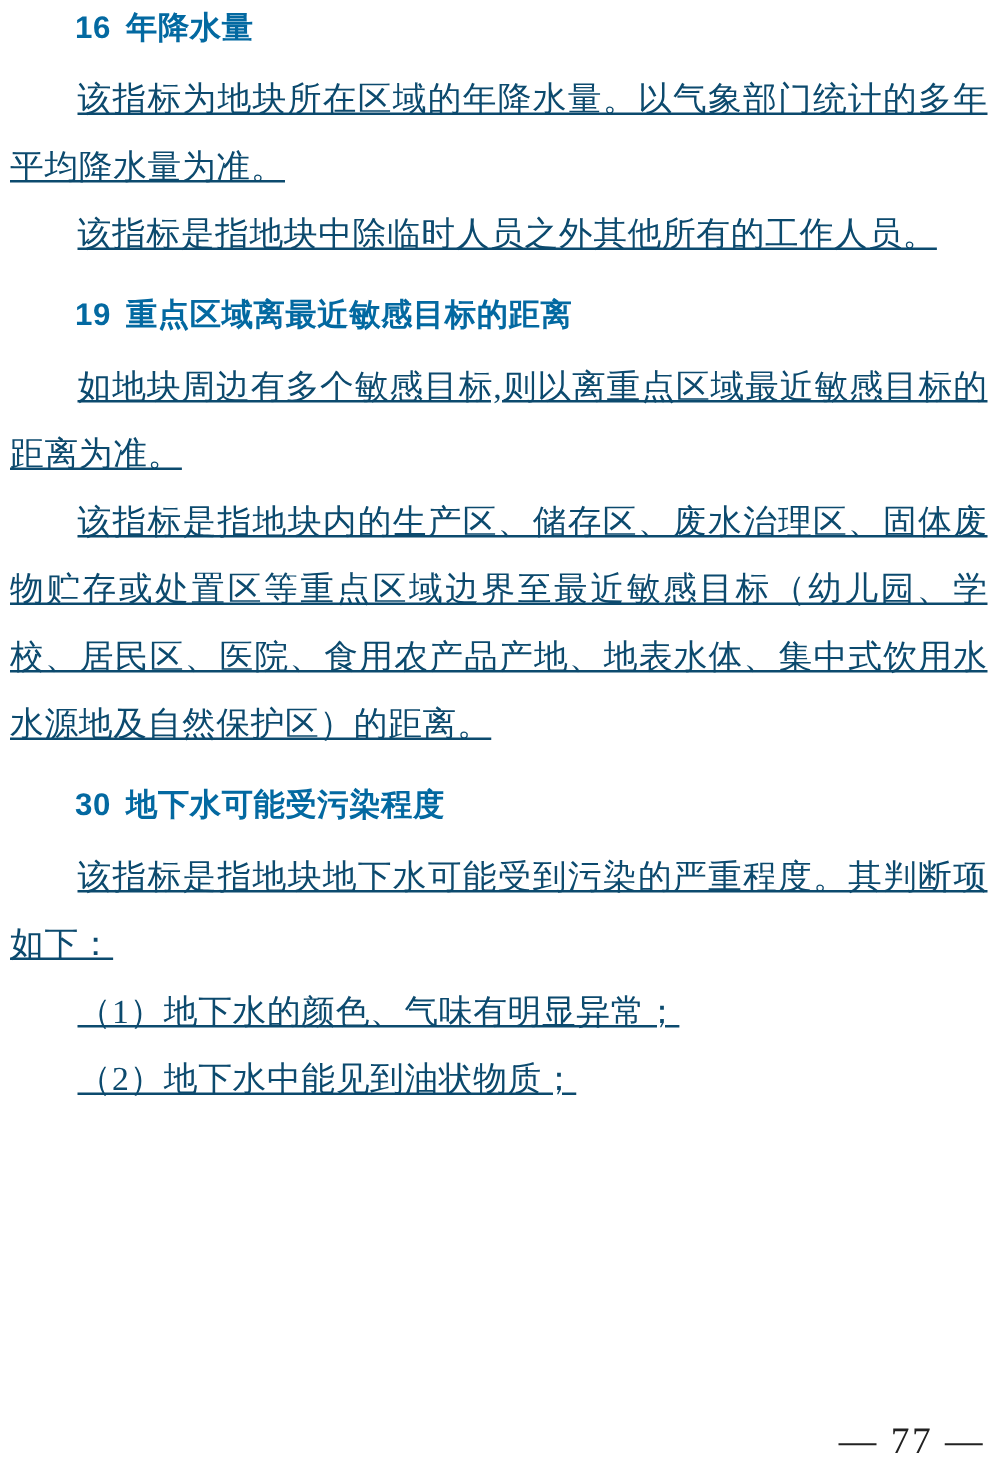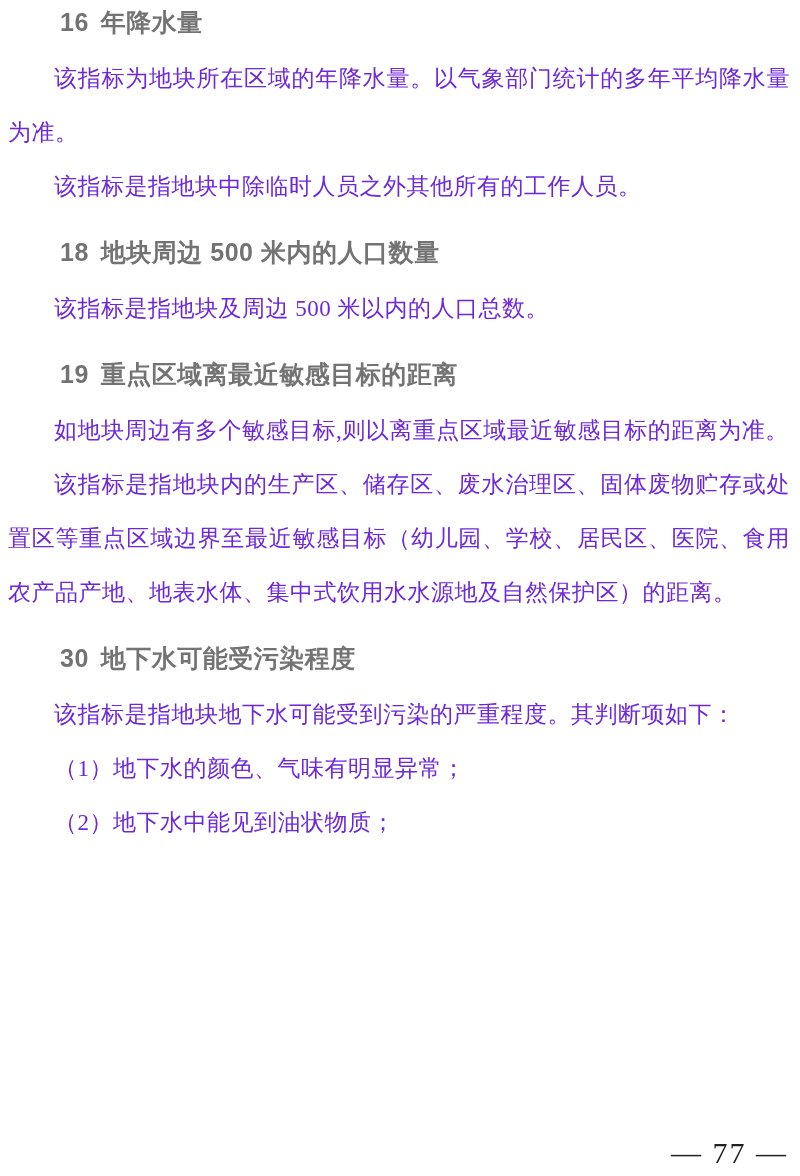--- a/index.html
+++ b/index.html
@@ -14,34 +14,35 @@
   }
   .page {
     padding: 2px 10px 0 8px;
   }
   .sec-h {
     font-family: "Liberation Sans", "DejaVu Sans", sans-serif;
     font-weight: bold;
     font-size: 25px;
     line-height: 40px;
     margin: 18px 0 10px 52px;
-    color: #737373;
+    color: #0369a1;
     letter-spacing: 0.5px;
     white-space: nowrap;
   }
   .page section:first-child .sec-h { margin-top: 0; }
   .sec-h .num { margin-right: 12px; }
   .body-p {
-    font-size: 23px;
+    font-size: 27px;
     line-height: 54px;
     margin: 0;
     text-indent: 2em;
     text-align: justify;
-    color: #6d28d9;
+    color: #0c4a6e;
     letter-spacing: 0.5px;
+    text-decoration: underline;
   }
   .footer {
     position: absolute;
     right: 12px;
     bottom: 6px;
     font-size: 30px;
     color: #222222;
     font-family: "Liberation Serif", "DejaVu Serif", serif;
     letter-spacing: 2px;
   }
@@ -53,24 +54,20 @@
 
   <section>
     <h2 class="sec-h"><span class="num">16</span><span class="title">年降水量</span></h2>
     <p class="body-p">该指标为地块所在区域的年降水量。以气象部门统计的多年平均降水量为准。</p>
   </section>
 
   <section>
     <p class="body-p">该指标是指地块中除临时人员之外其他所有的工作人员。</p>
   </section>
 
-  <section>
-    <h2 class="sec-h"><span class="num">18</span><span class="title">地块周边 500 米内的人口数量</span></h2>
-    <p class="body-p">该指标是指地块及周边 500 米以内的人口总数。</p>
-  </section>
 
   <section>
     <h2 class="sec-h"><span class="num">19</span><span class="title">重点区域离最近敏感目标的距离</span></h2>
     <p class="body-p">如地块周边有多个敏感目标,则以离重点区域最近敏感目标的距离为准。</p>
     <p class="body-p">该指标是指地块内的生产区、储存区、废水治理区、固体废物贮存或处置区等重点区域边界至最近敏感目标（幼儿园、学校、居民区、医院、食用农产品产地、地表水体、集中式饮用水水源地及自然保护区）的距离。</p>
   </section>
 
   <section>
     <h2 class="sec-h"><span class="num">30</span><span class="title">地下水可能受污染程度</span></h2>
     <p class="body-p">该指标是指地块地下水可能受到污染的严重程度。其判断项如下：</p>

